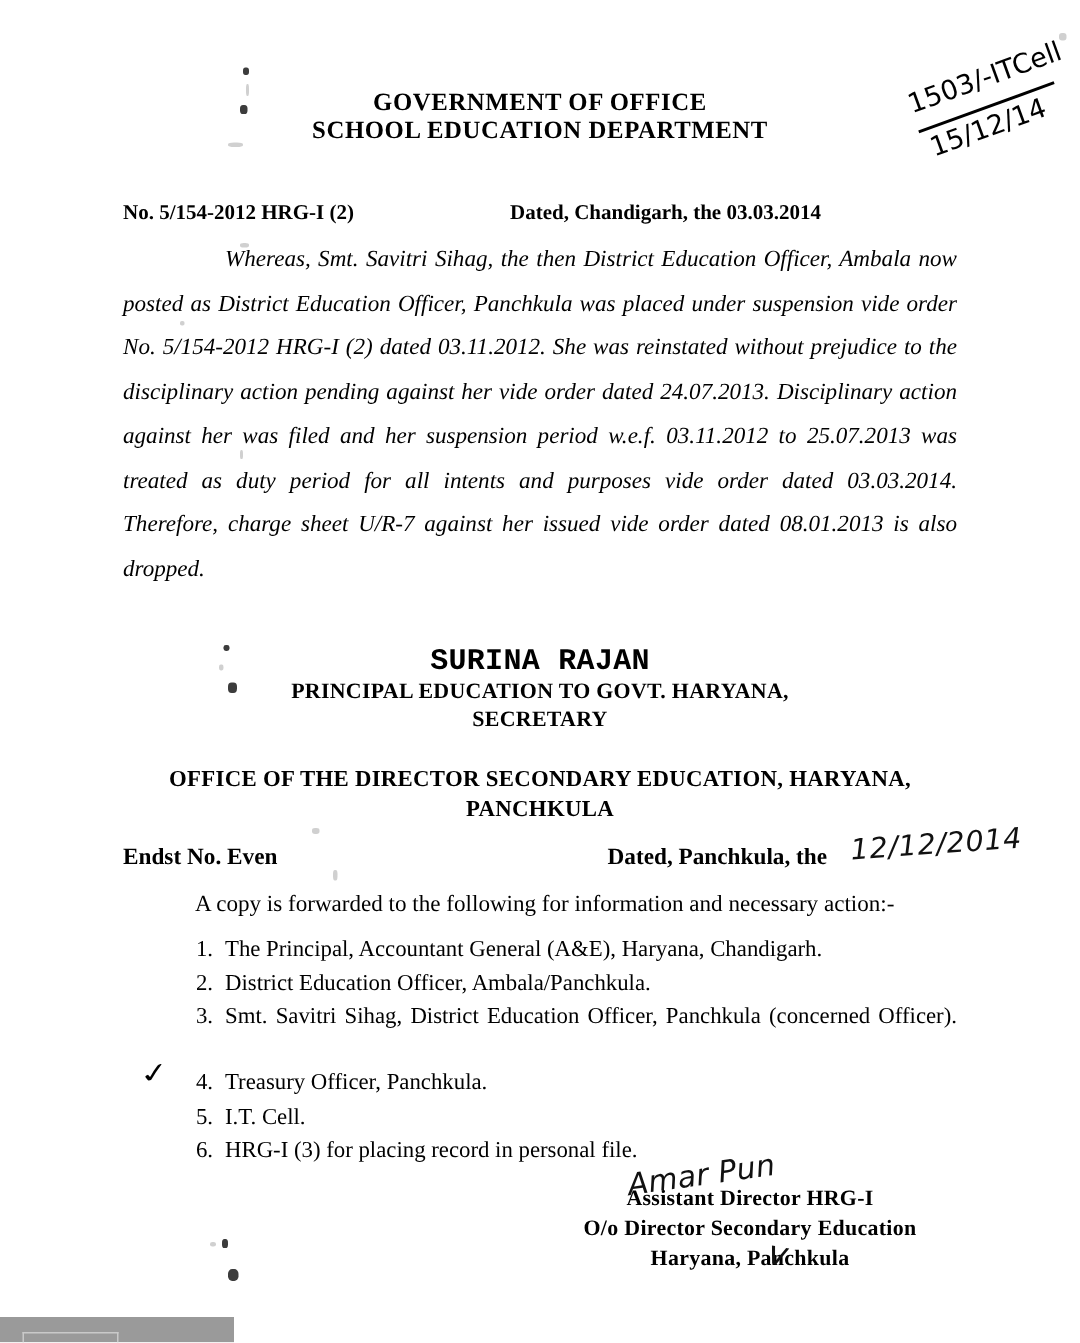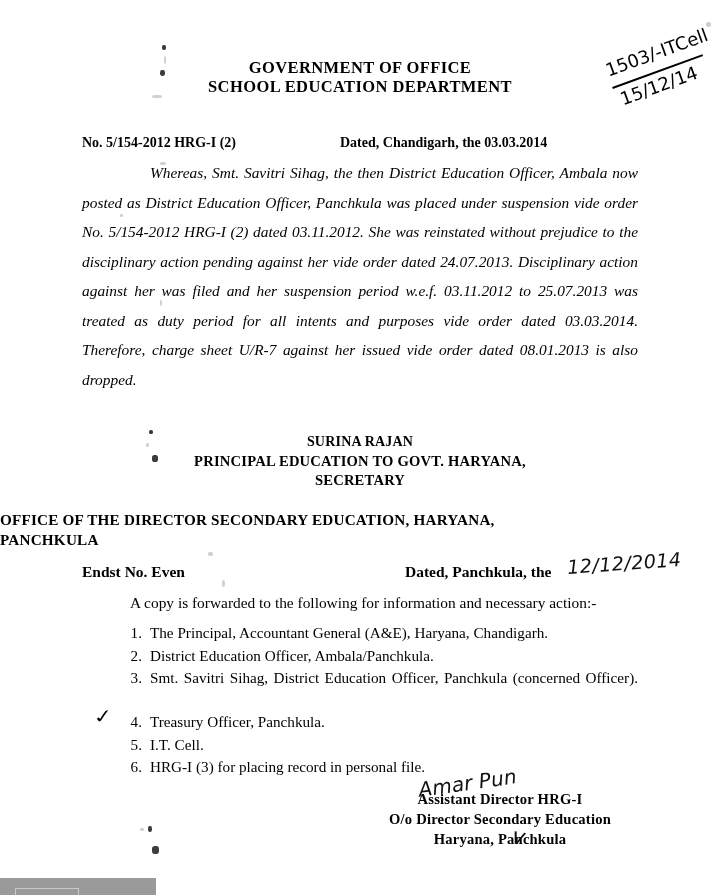--- a/index.html
+++ b/index.html
@@ -60,27 +60,28 @@
     position: absolute;
     left: 0;
     right: 0;
     top: 432px;
     text-align: center;
     font-weight: bold;
     font-size: 14.6px;
     line-height: 19.5px;
     letter-spacing: 0.2px;
   }
-  .sig-block .l1 { font-size: 14px; }
+  .sig-block .l1 { font-size: 20px; font-family: Liberation Mono, monospace; }
 
   .office-line {
     position: absolute;
     left: 0;
     right: 0;
     top: 510px;
+    text-align: center;
     font-weight: bold;
     font-size: 15.2px;
     line-height: 20px;
     letter-spacing: 0.2px;
   }
 
   
   .endst-row {
     position: absolute;
     left: 82px;

